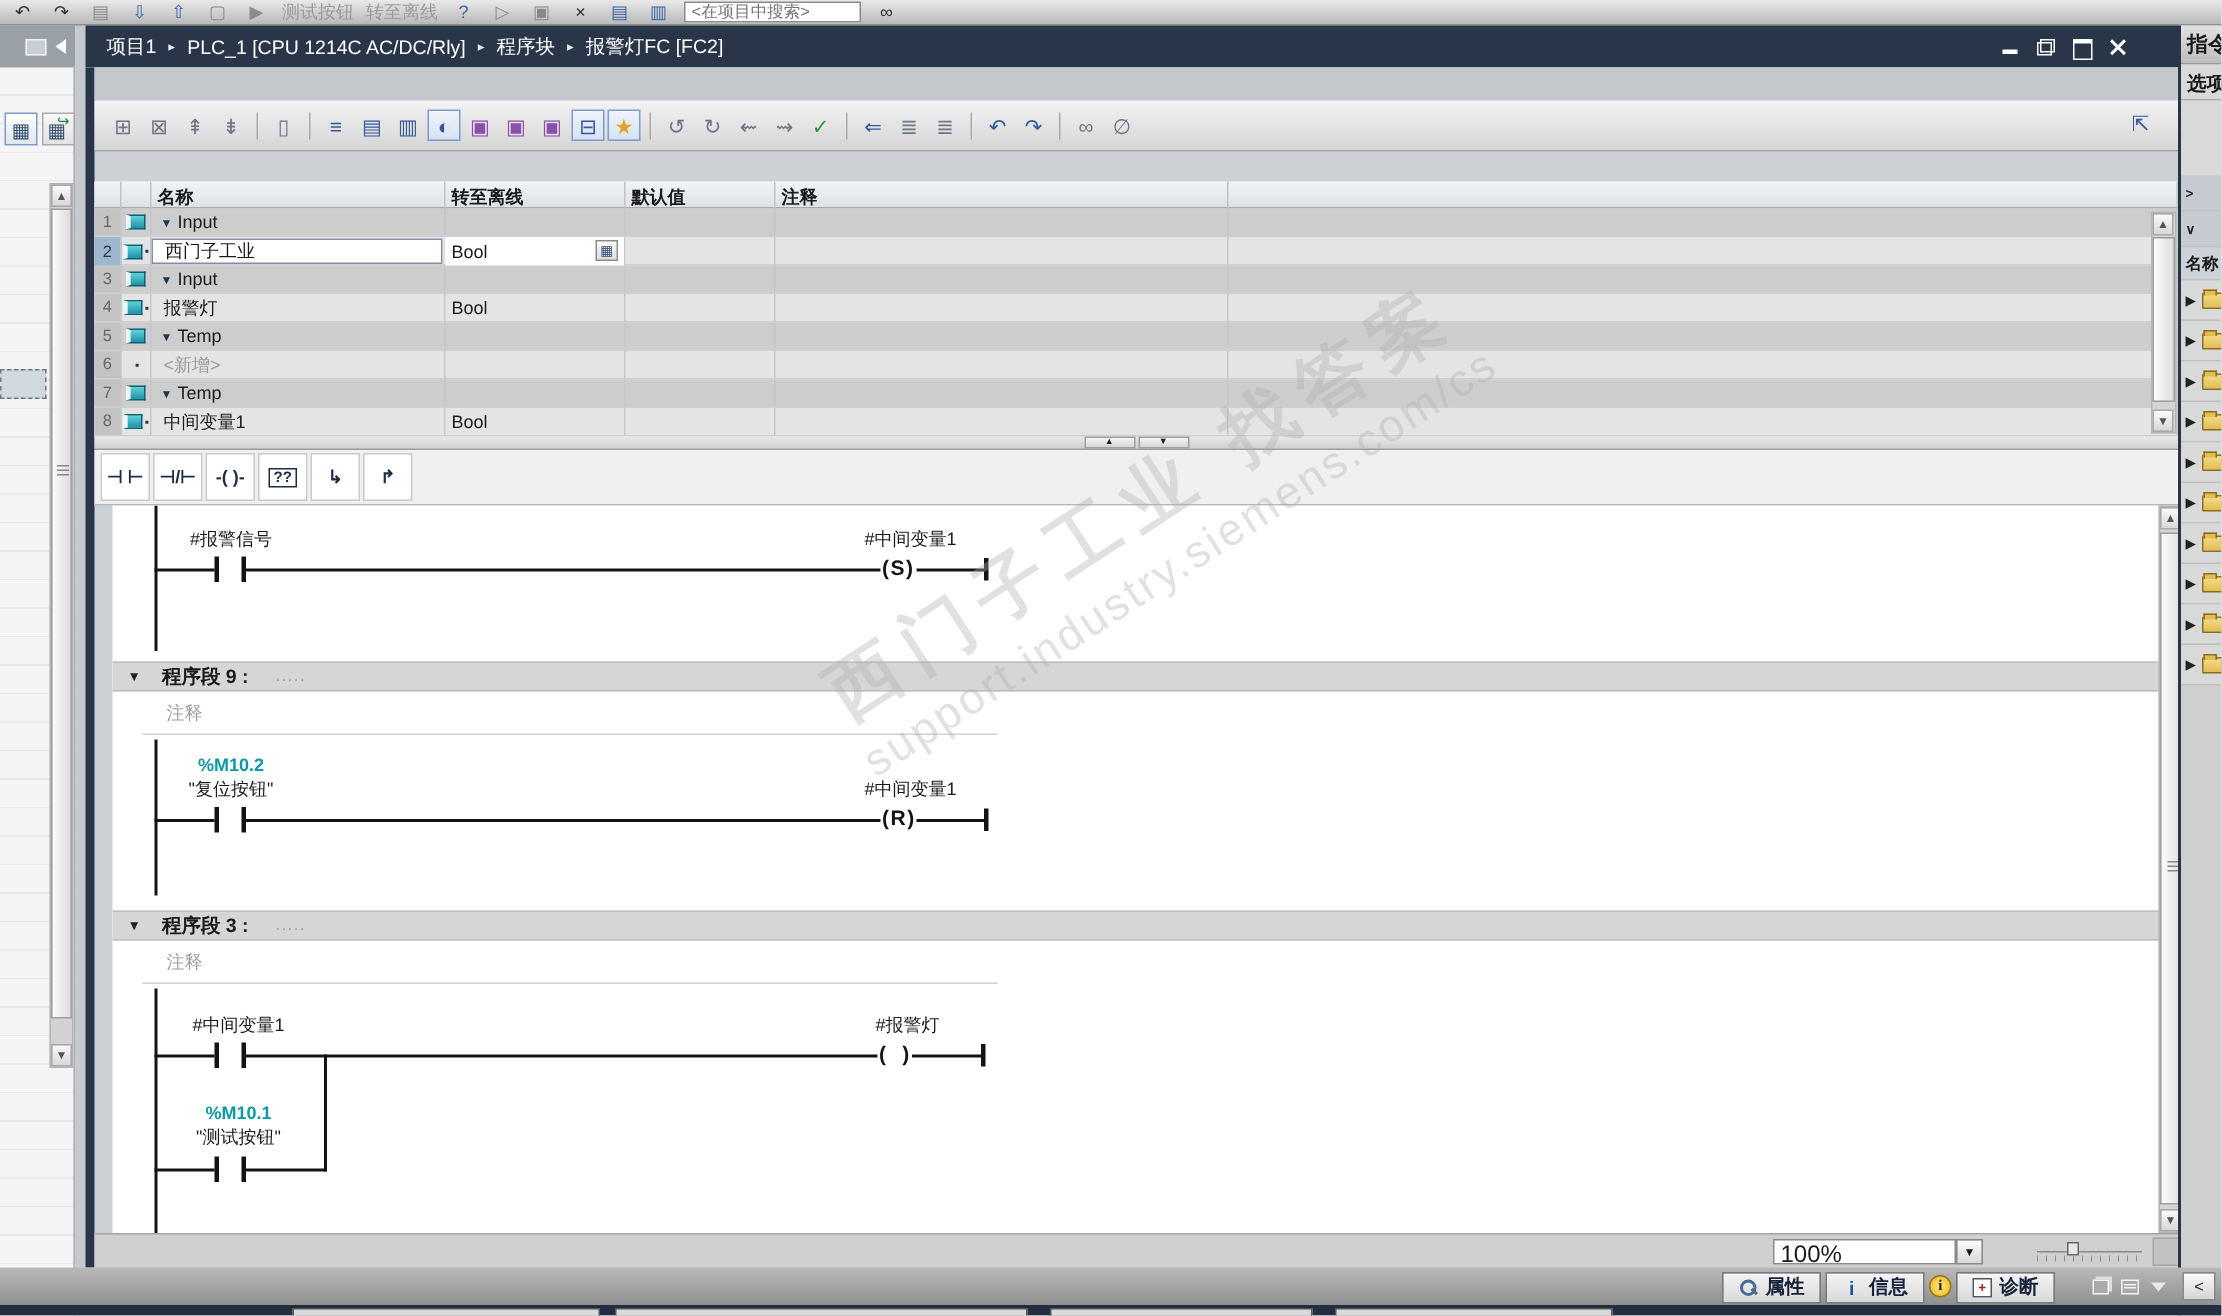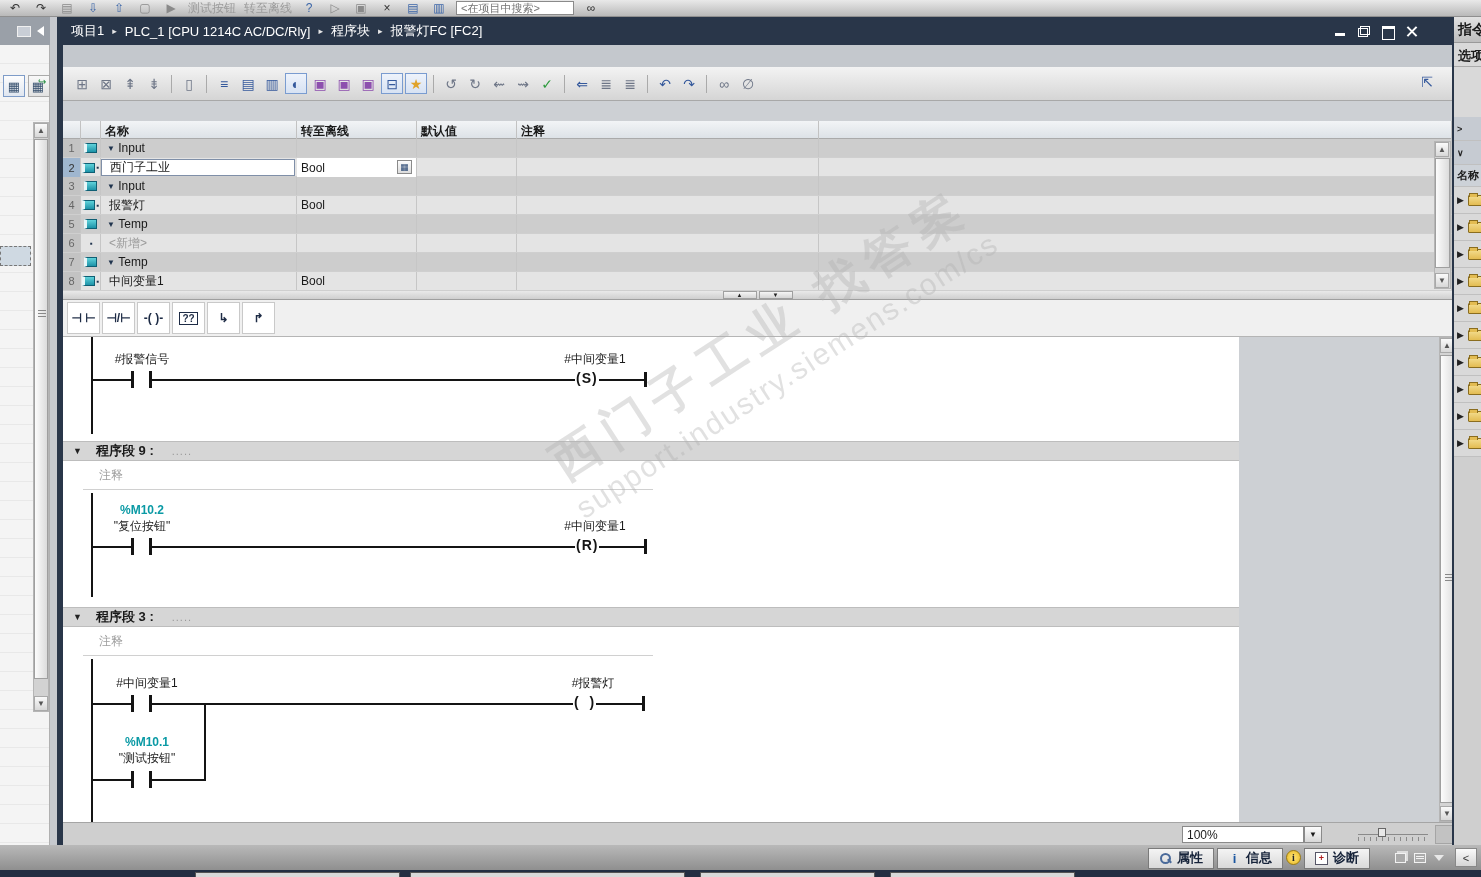--- a/index.html
+++ b/index.html
@@ -90,39 +90,39 @@
   
   #splitter { left:0; top:246px; width:1389px; height:9px; background:linear-gradient(#e9e9e9,#cfcfcf); border-bottom:1px solid #9f9f9f; display:flex; justify-content:center; gap:2px; }
   .split-btn { width:34px; height:8px; background:linear-gradient(#f5f5f5,#d5d5d5); border:1px solid #9f9f9f; font-size:6px; display:flex; align-items:center; justify-content:center; color:#222; }
 
   
   #ladfav { left:0; top:255px; width:1389px; height:37px; background:#f0f0f0; border-bottom:1px solid #b5b5b5; display:flex; align-items:center; padding-left:4px; gap:2px; }
   .fav-btn { width:33px; height:32px; background:#fff; border:1px solid #c9c9c9; display:flex; align-items:center; justify-content:center; font-size:12px; font-weight:bold; color:#1d2b45; }
   .fav-btn .boxed { border:1px solid #1d2b45; padding:0 2px; font-size:10px; }
 
   
-  #canvas { left:0; top:292px; width:1176px; height:485px; background:#fff; overflow:hidden; }
+  #canvas { left:12px; top:292px; width:1376px; height:485px; background:#fff; overflow:hidden; }
   .wire { position:absolute; height:2px; background:#141414; }
   .vwire { position:absolute; width:2px; background:#141414; }
   .cbar { position:absolute; width:3px; height:17px; background:#141414; }
   .coilt { position:absolute; font-size:14px; font-weight:bold; letter-spacing:1px; background:#fff; padding:0 1px; color:#141414; white-space:pre; }
   .ll { position:absolute; width:150px; margin-left:-75px; text-align:center; font-size:12px; color:#1a1a1a; white-space:nowrap; }
   .ll.addr { color:#0b9aa5; font-weight:bold; }
   .nethdr { position:absolute; left:0; width:1376px; height:20px; background:#d6d6d6; border-top:1px solid #bdbdbd; border-bottom:1px solid #bdbdbd; display:flex; align-items:center; }
   .nethdr .tri { font-size:9px; margin:0 14px 0 10px; color:#222; }
   .nethdr .ttl { font-weight:bold; font-size:13px; }
   .nethdr .dots { color:#9a9a9a; margin-left:18px; font-size:11px; letter-spacing:1px; }
   .netcomment { position:absolute; color:#9f9f9f; font-size:12px; }
   .comline { position:absolute; height:1px; background:#d0d0d0; }
   #lad-scroll { position:absolute; left:1376px; top:292px; width:18px; height:485px; background:#d4d4d4; border:1px solid #b5b5b5; }
   #lad-thumb { position:absolute; left:0; top:17px; width:16px; height:448px; background:linear-gradient(90deg,#fcfcfc,#dcdcdc); border:1px solid #9f9f9f; }
 
   
   #statusstrip { left:0; top:777px; width:1389px; height:23px; background:#cfcfcf; border-top:1px solid #a5a5a5; }
-  #zoombox { position:absolute; left:1119px; top:3px; width:122px; height:17px; background:#fff; border:1px solid #8a8a8a; font-size:12px; padding:1px 4px; }
+  #zoombox { position:absolute; left:1119px; top:3px; width:122px; height:17px; background:#fff; border:1px solid #8a8a8a; font-size:16px; padding:1px 4px; }
   #zoomdd { position:absolute; left:1241px; top:3px; width:18px; height:17px; background:linear-gradient(#fcfcfc,#d8d8d8); border:1px solid #8a8a8a; font-size:8px; display:flex; align-items:center; justify-content:center; }
   #zoomslider { position:absolute; left:1295px; top:8px; width:70px; height:10px; background:repeating-linear-gradient(90deg,#8a8a8a 0 1px,transparent 1px 6px); background-position:0 bottom; background-size:100% 4px; background-repeat:repeat-x; }
   #zoomslider::before { content:""; position:absolute; left:0; right:0; top:3px; height:1px; background:#8a8a8a; }
   #zoomthumb { position:absolute; left:20px; top:-3px; width:8px; height:9px; background:#e8e8e8; border:1px solid #666; }
   #sbcorner { position:absolute; left:1372px; top:2px; width:20px; height:19px; background:#c2c2c2; border:1px solid #a5a5a5; }
 
   
   #bottombar { left:0; top:845px; width:1481px; height:25px; background:linear-gradient(#b9b9b9,#8f8f8f); display:flex; align-items:center; }
   .btab { height:21px; margin-top:1px; background:linear-gradient(#f4f4f4,#d9d9d9); border:1px solid #7a7a7a; display:flex; align-items:center; gap:5px; padding:0 10px; font-weight:bold; font-size:13px; color:#16233a; }
   .btabs { position:absolute; left:1148px; display:flex; gap:3px; align-items:center; }

